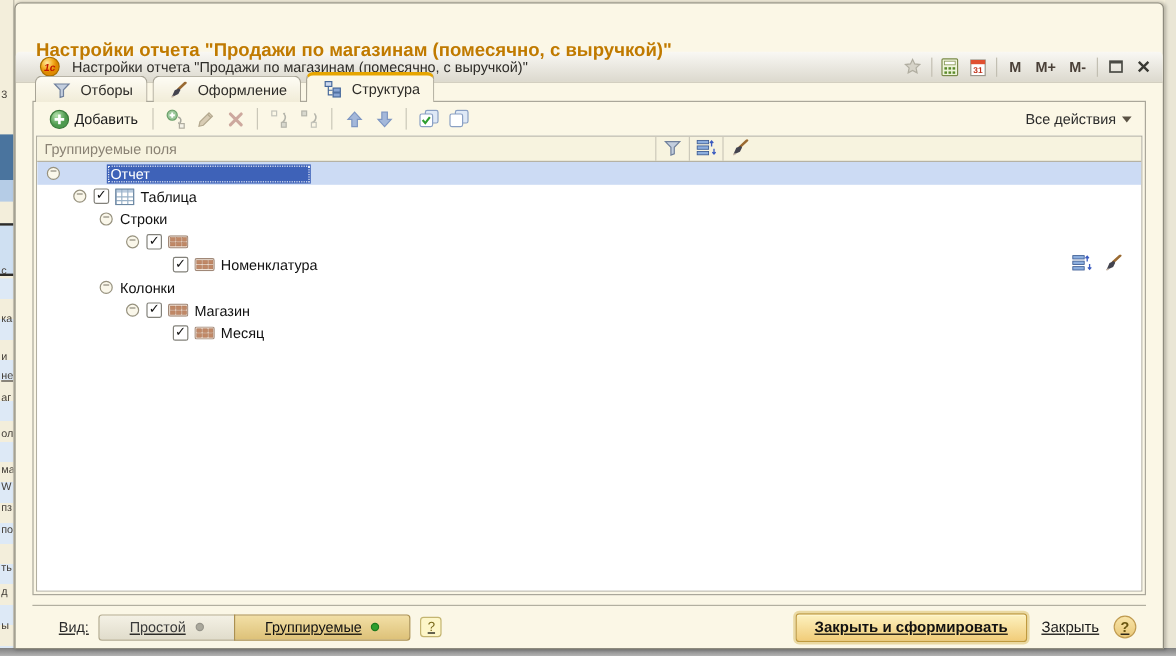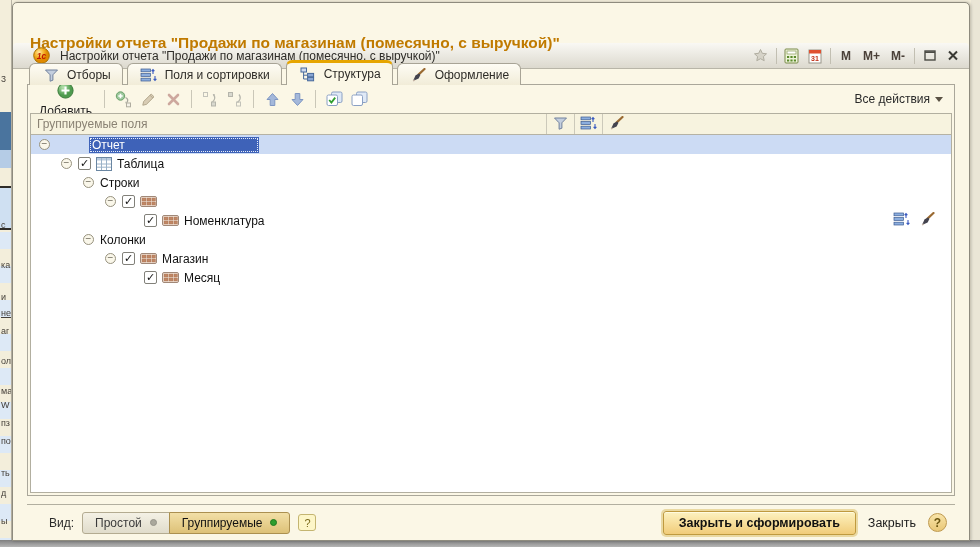--- a/index.html
+++ b/index.html
@@ -36,21 +36,21 @@
   .tabs { position:absolute; top:58px; left:16px; height:24px; display:flex; align-items:flex-end; gap:4px; z-index:3; }
   .tab { display:flex; align-items:center; gap:6px; height:22px; padding:0 11px;
          border:1px solid #a8a496; border-bottom:none; border-radius:6px 6px 0 0;
          background:linear-gradient(#fefcf4,#f1ecd8); font-size:12px; color:#2e2c28; cursor:default; }
   .tab.active { height:25px; background:#fbf7e6; border-top:3px solid #e6a500; position:relative; z-index:4; }
 
   
   .panel { position:absolute; top:81px; left:14px; right:14px; bottom:44px; border:1px solid #aaa79a; background:#fbf7e6; z-index:1; }
 
   .toolbar { position:absolute; top:0; left:0; right:0; height:28px; display:flex; align-items:center; padding:0 7px; gap:5px; }
-  .tbtn { display:flex; align-items:center; gap:3px; font-size:12px; color:#1c1c1c; padding:2px 4px; cursor:default;flex-direction:column; }
+  .tbtn { display:flex; align-items:center; gap:3px; font-size:12px; color:#1c1c1c; padding:2px 4px; cursor:default; }
   .ticon { width:20px; height:20px; display:flex; align-items:center; justify-content:center; }
   .tsep { width:1px; height:18px; background:#cac7b8; margin:0 3px; }
   .all-actions { margin-left:auto; display:flex; align-items:center; gap:5px; font-size:12px; color:#2a2a2a; padding-right:4px; }
   .caret { width:0; height:0; border-left:4px solid transparent; border-right:4px solid transparent; border-top:5px solid #5a5244; }
 
   
   .grid { position:absolute; top:28px; left:2px; right:2px; bottom:2px; border:1px solid #b2afa0; background:#fff; }
   .ghead { display:flex; height:21px; background:#f7f3df; border-bottom:1px solid #b5b2a4; font-size:12px; color:#8a8274; }
   .gh-cell { display:flex; align-items:center; padding-left:6px; }
   .gh-c1 { width:515px; }
@@ -65,24 +65,24 @@
   .exp.hid { visibility:hidden; }
   .cb { width:13px; height:13px; min-width:13px; border:1px solid #82817a; border-radius:2px; background:#fff;
         font-size:11px; line-height:11px; text-align:center; color:#111; margin-right:5px; cursor:default; }
   .ricon { margin-right:5px; display:flex; align-items:center; }
   .tlabel { white-space:nowrap; }
   .selblock { background:#3e62b8; color:#fff; width:170px; padding:1px 3px; outline:1px dotted #e8eef8; outline-offset:-2px;margin-left:33px; }
   .row-icons { position:absolute; right:16px; top:0; height:19px; display:flex; align-items:center; gap:10px; }
 
   
   .footer { position:absolute; left:14px; right:14px; bottom:0; height:36px; border-top:1px solid #b2afa0;
-            display:flex; align-items:center; }
+            display:flex; align-items:center;text-decoration:underline; }
   .view-label { font-size:12px; color:#2a2a2a; margin:0 8px 0 22px; }
   .seg { display:flex; }
-  .seg-btn { display:flex; align-items:center; gap:8px; font-size:12px; height:22px; padding:0 12px;
+  .seg-btn { display:flex; align-items:center; gap:8px; font-size:12px; height:22px; padding:0 25px;
              border:1px solid #b3ab91; cursor:default; }
   .seg-simple { border-radius:3px 0 0 3px; background:linear-gradient(#f4f1e5,#e0dccb); color:#3a3a3a; }
   .seg-ext { border-radius:0 3px 3px 0; margin-left:-1px; background:linear-gradient(#f2dfa6,#ddc178); border-color:#ab9050; color:#111; }
   .dot { width:7px; height:7px; border-radius:50%; }
   .dot-gray { background:#aaa89c; border:1px solid #96948a; }
   .dot-green { background:#2e9e2e; border:1px solid #1e7a1e; }
   .help-sq { width:18px; height:17px; margin-left:8px; border:1px solid #c4b571; border-radius:3px; background:#fdf6c8;
              font-size:11px; color:#7a6a1a; display:flex; align-items:center; justify-content:center; cursor:default; }
   .f-right { margin-left:auto; display:flex; align-items:center; gap:12px; padding-right:8px; }
   .gold-btn { font-size:12.5px; font-weight:bold; color:#111; padding:4px 15px; border:1px solid #bf9a3f; border-radius:3px;
@@ -189,52 +189,38 @@
       <div class="tab">
         <span class="ticon">
             <svg width="15" height="14" viewBox="0 0 15 14">
               <path d="M1.5 2h12l-4.6 4.8v5.4l-2.8 1V6.8z" fill="#c3cede" stroke="#70809c"></path>
             </svg>
           </span>
         <span>Отборы</span>
       </div>
       <div class="tab">
         <span class="ticon">
-            <svg width="17" height="14" viewBox="0 0 17 14">
-              <g fill="#8caede" stroke="#3a5a92" stroke-width=".7">
-                <rect x="1" y="1" width="9.5" height="2.8"></rect>
-                <rect x="1" y="5.6" width="9.5" height="2.8"></rect>
-                <rect x="1" y="10.2" width="9.5" height="2.8"></rect>
-              </g>
-              <path d="M13 6V1.8M11.6 3.2L13 1.6l1.4 1.6" fill="none" stroke="#3a5ac0" stroke-width="1.1"></path>
-              <path d="M15 8v4.2M13.6 10.8l1.4 1.6 1.4-1.6" fill="none" stroke="#3a5ac0" stroke-width="1.1"></path>
-            </svg>
-          </span>
-        <span>Поля и сортировки</span>
+            <svg width="15" height="14" viewBox="0 0 15 14">
+              <path d="M13.5 1l-6 5.6" stroke="#9a6a32" stroke-width="2.2" stroke-linecap="round"></path>
+              <path d="M8.2 5.6L4.6 7.2 2 13l5.6-2.6 1.8-3.4z" fill="#43434e"></path>
+              <path d="M2 13l2-.9" stroke="#c9b8a8" stroke-width="1.2"></path>
+            </svg>
+          </span>
+        <span>Оформление</span>
       </div>
       <div class="tab active">
         <span class="ticon">
             <svg width="15" height="15" viewBox="0 0 15 15">
               <rect x="1" y="1" width="5.5" height="4" fill="#cdd9ee" stroke="#47699c"></rect>
               <path d="M3.6 5v7h3.6M3.6 8.2h3.6" fill="none" stroke="#47699c"></path>
               <rect x="7.6" y="6.4" width="6" height="3.4" fill="#89a6d4" stroke="#47699c"></rect>
               <rect x="7.6" y="10.4" width="6" height="3.4" fill="#89a6d4" stroke="#47699c"></rect>
             </svg>
           </span>
         <span>Структура</span>
-      </div>
-      <div class="tab">
-        <span class="ticon">
-            <svg width="15" height="14" viewBox="0 0 15 14">
-              <path d="M13.5 1l-6 5.6" stroke="#9a6a32" stroke-width="2.2" stroke-linecap="round"></path>
-              <path d="M8.2 5.6L4.6 7.2 2 13l5.6-2.6 1.8-3.4z" fill="#43434e"></path>
-              <path d="M2 13l2-.9" stroke="#c9b8a8" stroke-width="1.2"></path>
-            </svg>
-          </span>
-        <span>Оформление</span>
       </div>
     </div>
 
     <div class="panel">
 
       <div class="toolbar">
         <div class="tbtn">
           <span class="ticon">
               <svg width="17" height="17" viewBox="0 0 17 17">
                 <defs>

